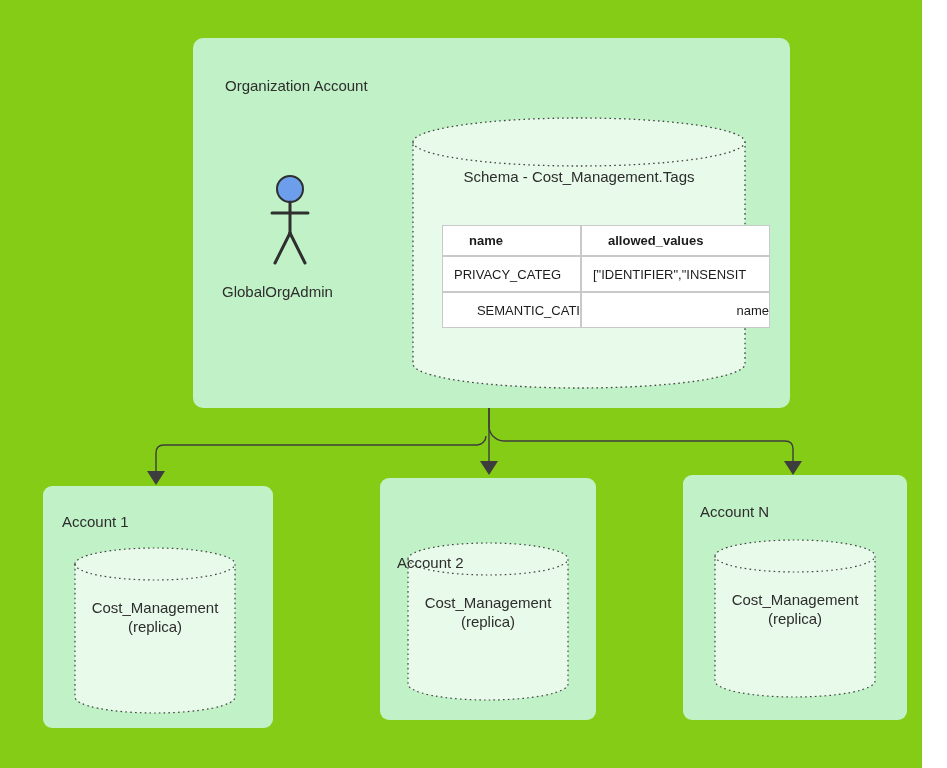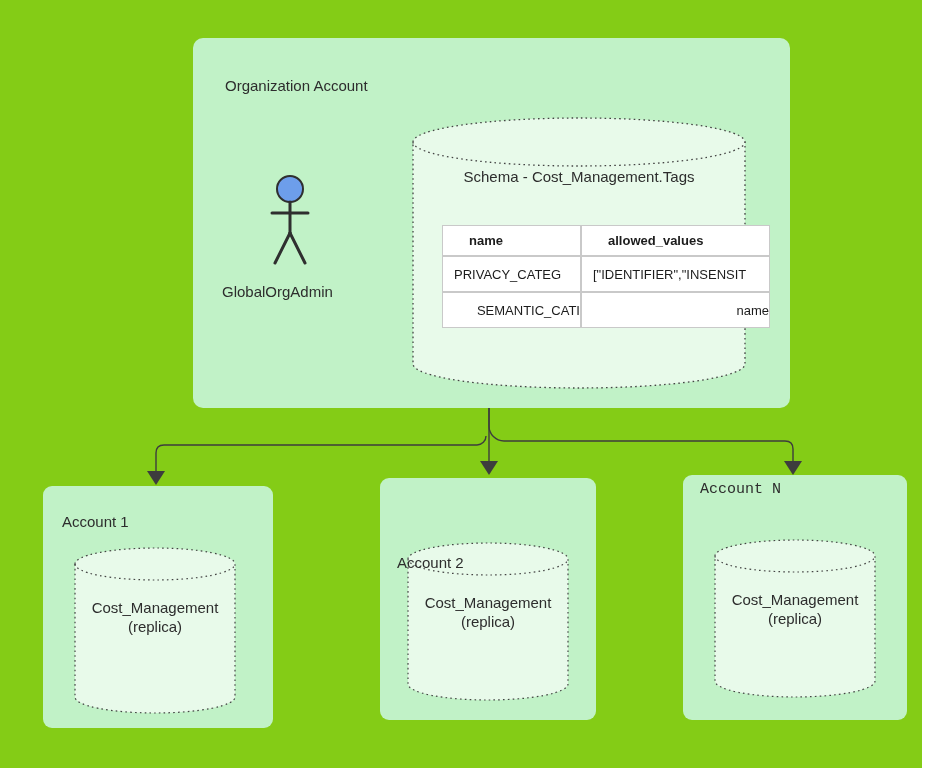--- a/index.html
+++ b/index.html
@@ -16,21 +16,21 @@
   #acct-box-2{left:380px;top:478px;width:216px;height:242px;border-radius:9px;}
   #acct-box-n{left:683px;top:475px;width:224px;height:245px;border-radius:9px;}
 
   
   .lbl{position:absolute;font-size:15px;line-height:17px;white-space:nowrap;color:#2d2d2d;}
   #org-title{left:225px;top:77px;}
   #admin-label{left:222px;top:283px;}
   #schema-title{left:579px;top:168px;transform:translateX(-50%);}
   #acct-label-1{left:62px;top:513px;}
   #acct-label-2{left:397px;top:506px;margin-top:48px;}
-  #acct-label-n{left:700px;top:481px;font-family:Liberation Mono, monospace;}
+  #acct-label-n{left:700px;top:503px;}
   .cyl-label{position:absolute;text-align:center;font-size:15px;line-height:19px;width:200px;transform:translateX(-50%);}
   #cyl-label-1{left:155px;top:598px;}
   #cyl-label-2{left:488px;top:593px;}
   #cyl-label-n{left:795px;top:590px;}
 
   
   .schema-table{position:absolute;left:442px;top:225px;}
   .schema-table table{border-collapse:collapse;background:#ffffff;table-layout:fixed;border:1px solid #c9c9c9;}
   .schema-table th,.schema-table td{
     text-align:left;vertical-align:middle;padding:0 0 0 11px;margin:0;

